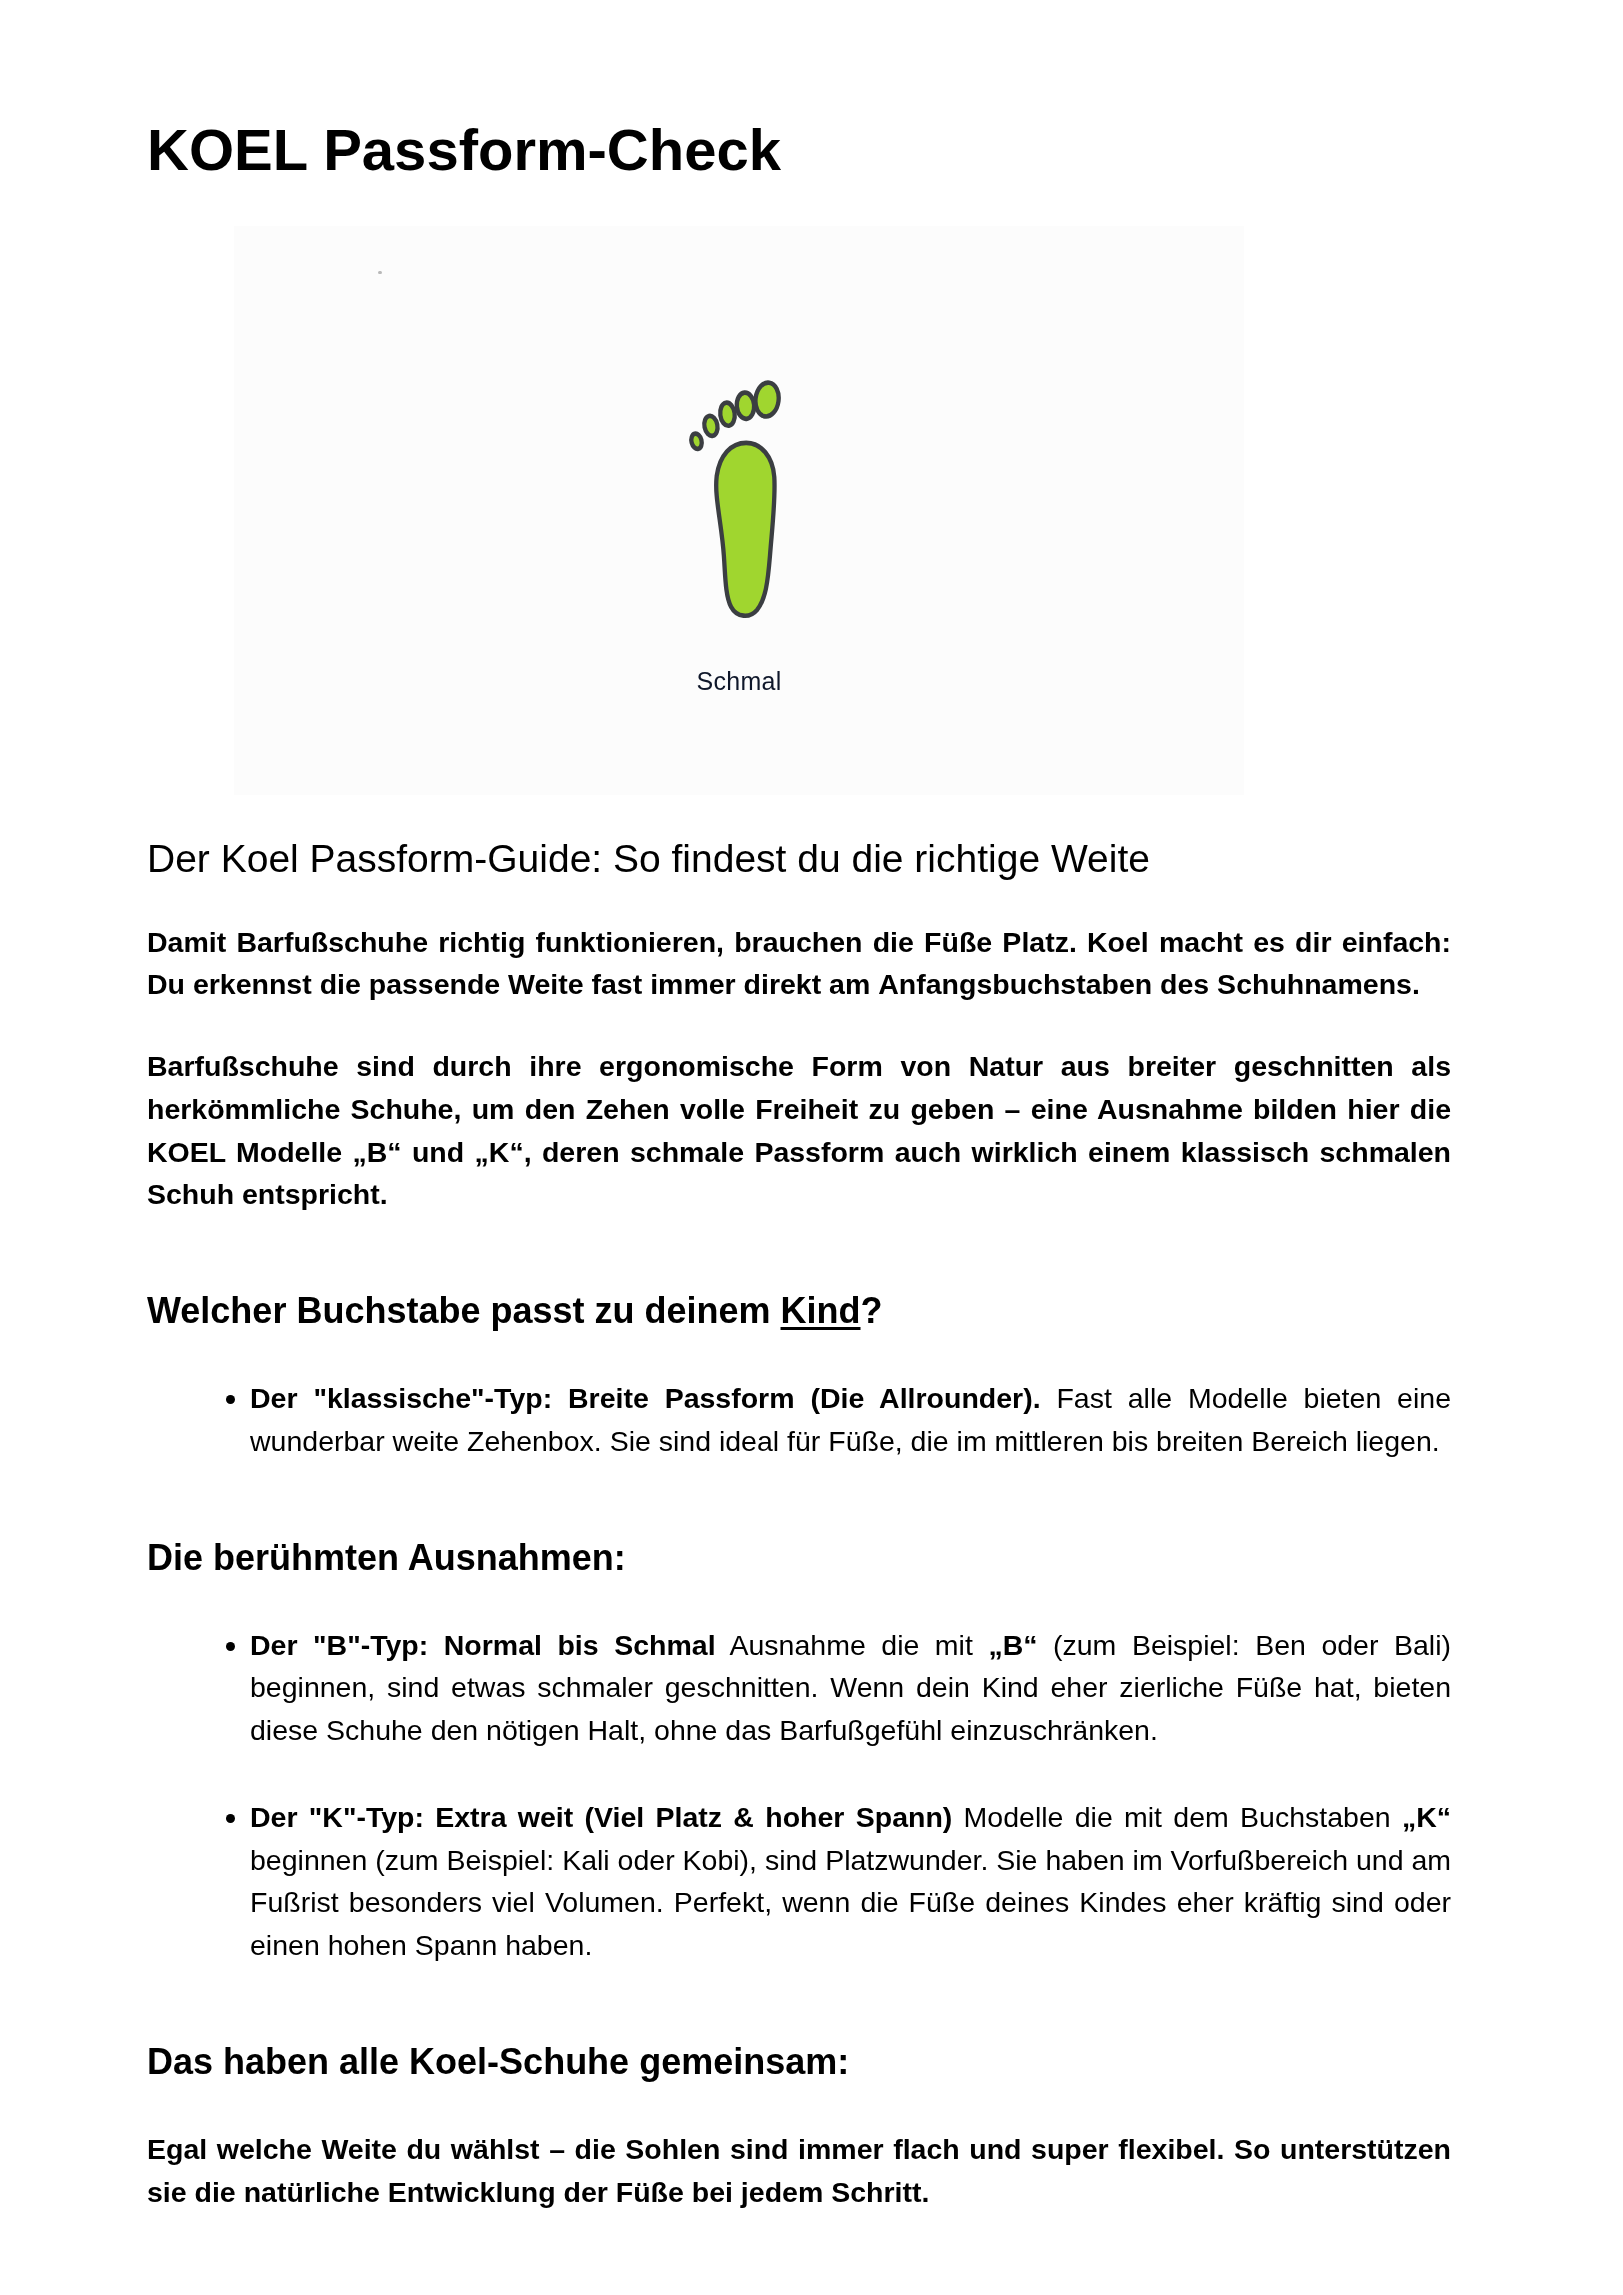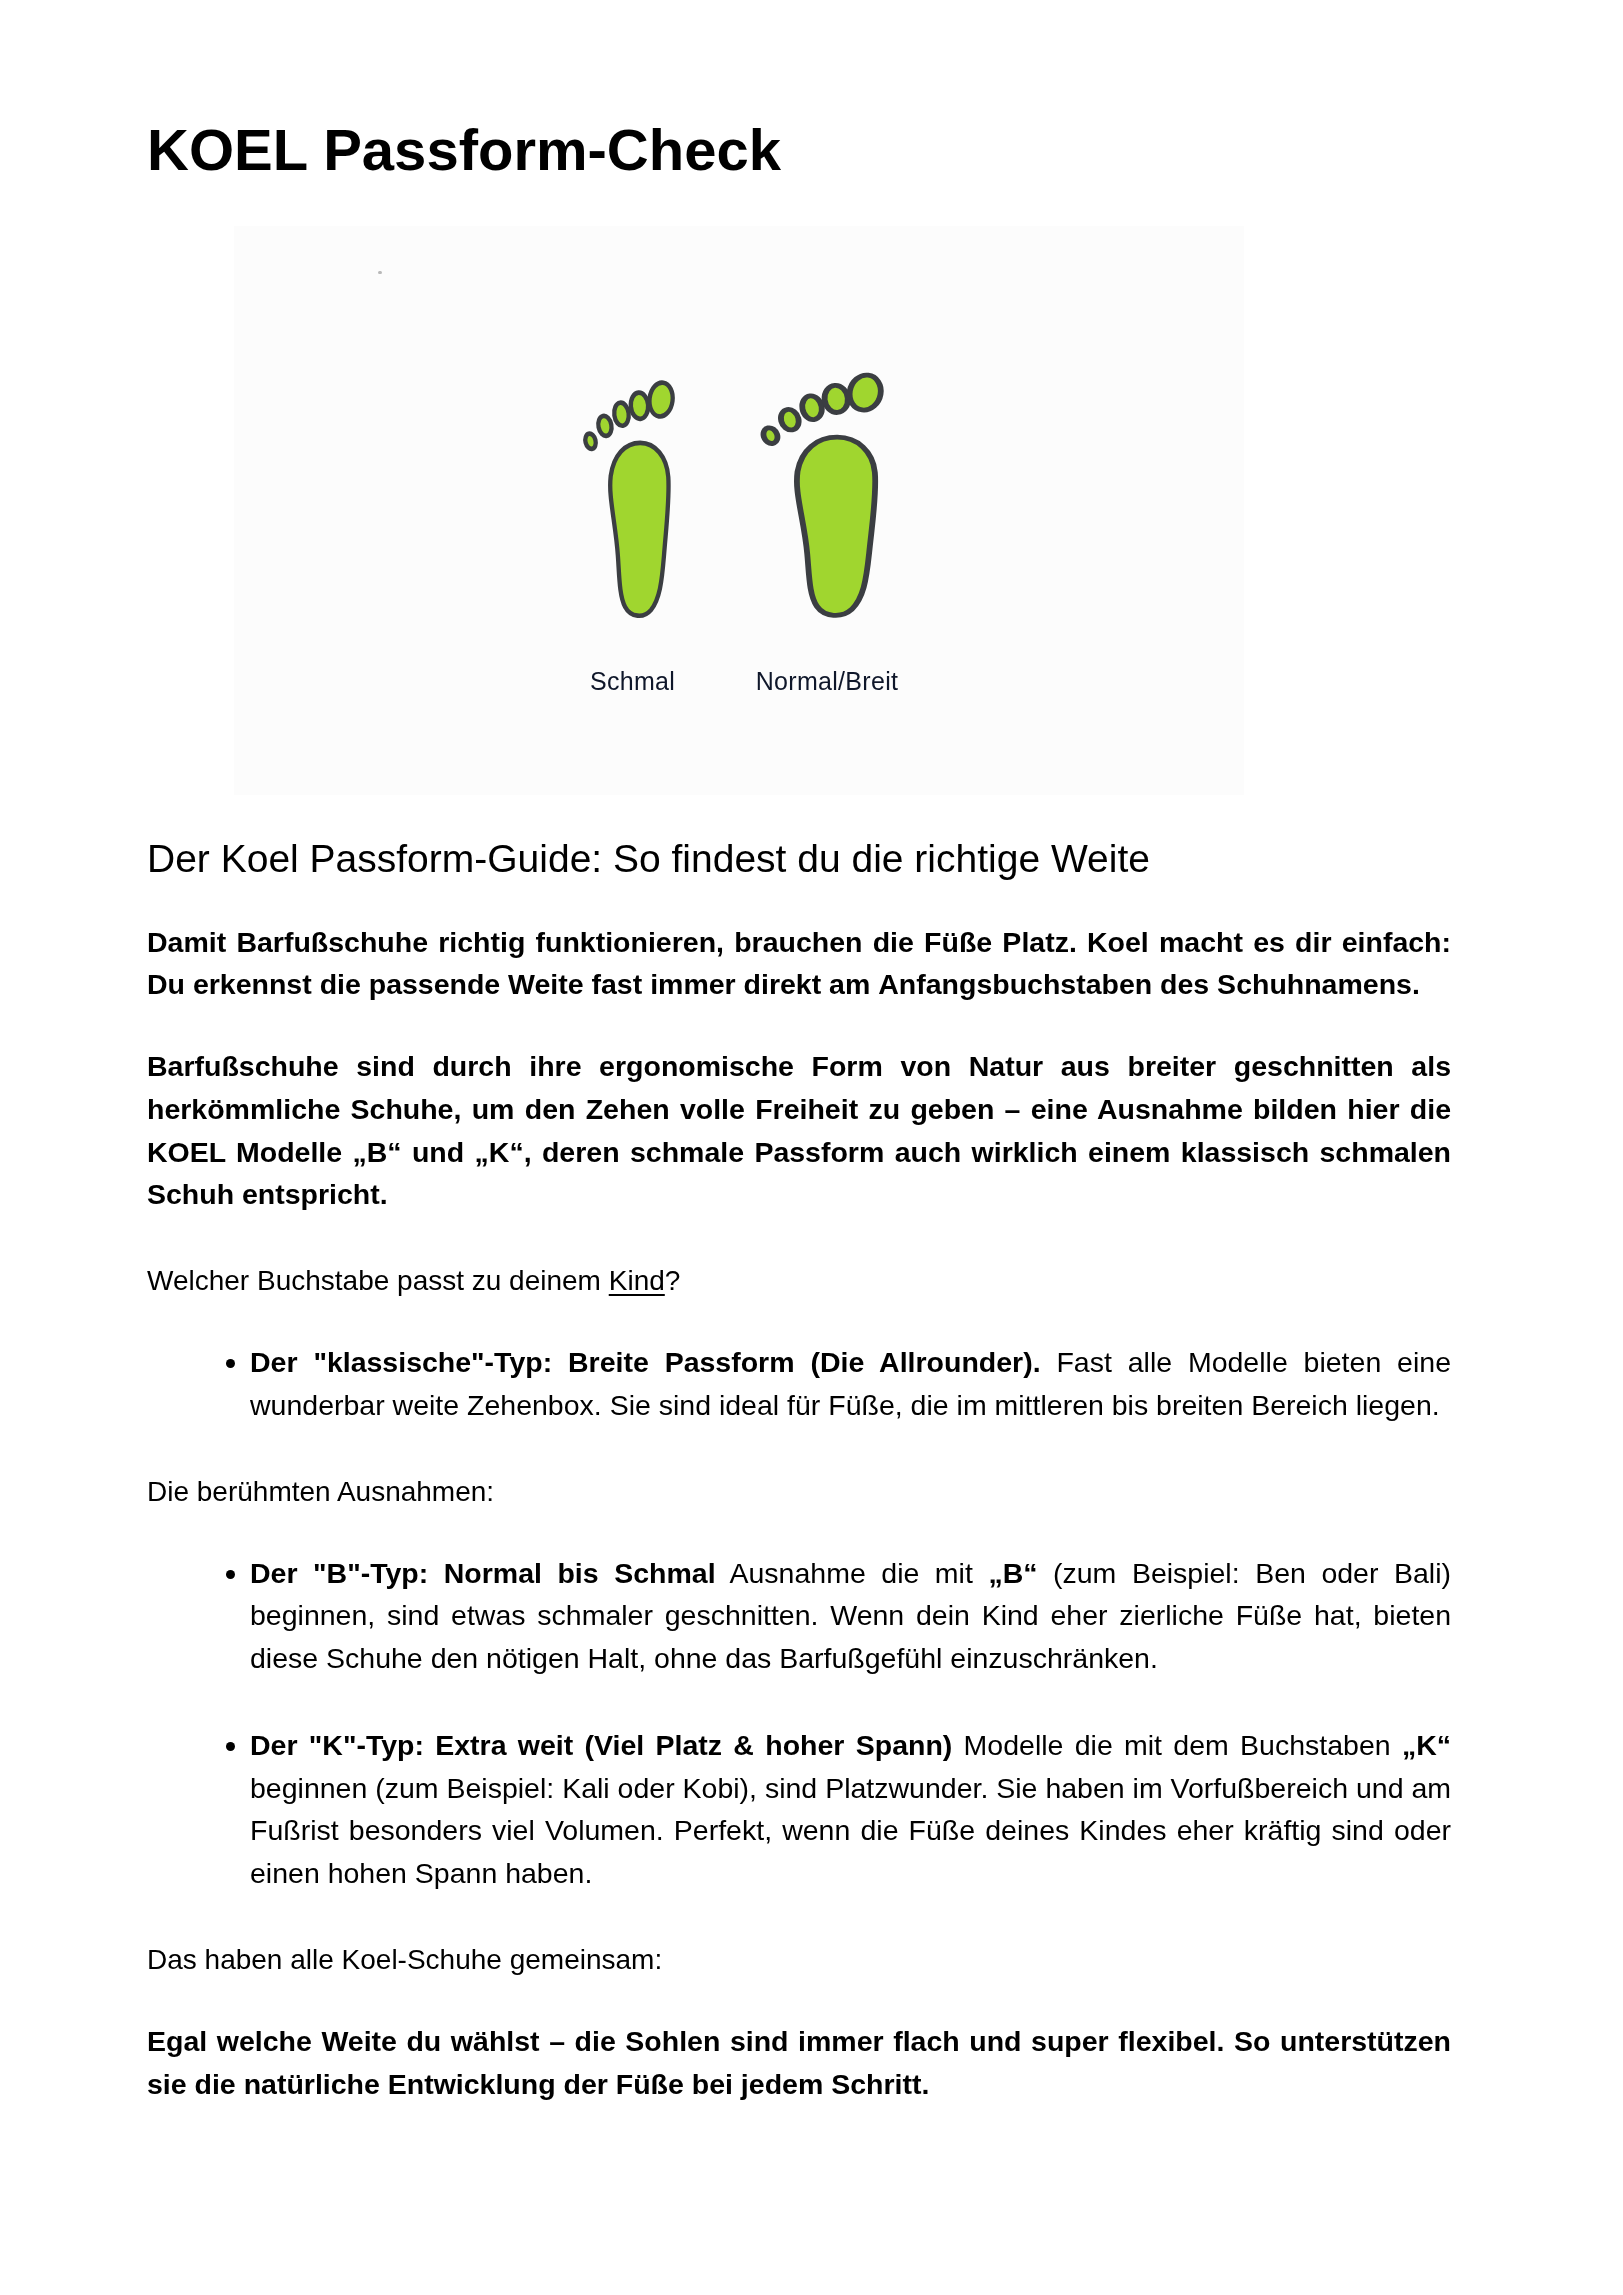--- a/index.html
+++ b/index.html
@@ -58,24 +58,24 @@
     margin:42px 0 0 0;
   }
   p.body {
     font-size:28.5px;
     line-height:1.5;
     text-align:justify;
     margin:39px 0 0 0;
     font-weight:bold;
   }
   h3 {
-    font-size:28px;
-    font-weight:normal;
+    font-size:36px;
+    font-weight:bold;
     line-height:1.5;
-    margin:44px 0 0 0;
+    margin:68px 0 0 0;
   }
   ul.doc-list {
     margin:39px 0 0 0;
     padding-left:103px;
     list-style:disc outside;
   }
   ul.doc-list li {
     font-size:28.5px;
     line-height:1.5;
     text-align:justify;
@@ -96,31 +96,20 @@
       <ellipse cx="16" cy="140" rx="7" ry="10" transform="rotate(-15 16 140)"></ellipse>
       <ellipse cx="36" cy="120" rx="9" ry="13" transform="rotate(-12 36 120)"></ellipse>
       <ellipse cx="59" cy="105" rx="10" ry="15" transform="rotate(-8 59 105)"></ellipse>
       <ellipse cx="84" cy="94" rx="12" ry="17" transform="rotate(-5 84 94)"></ellipse>
       <ellipse cx="114" cy="86" rx="16" ry="22" transform="rotate(8 114 86)"></ellipse>
       <path d="M44,185 C48,158 64,142 85,142 C106,142 122,160 124,186 C126,214 121,252 118,288 C115,322 112,344 100,358 C90,369 72,368 64,354 C56,340 56,314 54,288 C52,260 46,232 44,210 C43,200 43,194 44,185 Z"></path>
     </svg>
     <div class="foot-label">Schmal</div>
   </div>
 
-  <div class="foot-col">
-    <svg class="foot-svg" width="145" height="303" viewBox="0 0 150 380" preserveAspectRatio="none" aria-hidden="true">
-      <ellipse cx="16" cy="140" rx="7" ry="10" transform="rotate(-15 16 140)"></ellipse>
-      <ellipse cx="36" cy="120" rx="9" ry="13" transform="rotate(-12 36 120)"></ellipse>
-      <ellipse cx="59" cy="105" rx="10" ry="15" transform="rotate(-8 59 105)"></ellipse>
-      <ellipse cx="84" cy="94" rx="12" ry="17" transform="rotate(-5 84 94)"></ellipse>
-      <ellipse cx="114" cy="86" rx="16" ry="22" transform="rotate(8 114 86)"></ellipse>
-      <path d="M44,185 C48,158 64,142 85,142 C106,142 122,160 124,186 C126,214 121,252 118,288 C115,322 112,344 100,358 C90,369 72,368 64,354 C56,340 56,314 54,288 C52,260 46,232 44,210 C43,200 43,194 44,185 Z"></path>
-    </svg>
-    <div class="foot-label">Normal/Breit</div>
-  </div>
 
 </div>
 
 <h2>Der Koel Passform-Guide: So findest du die richtige Weite</h2>
 
 <p class="body"><span>Damit Barfußschuhe richtig funktionieren, brauchen die Füße Platz. Koel macht es dir einfach: Du erkennst die passende Weite fast immer direkt am </span><b>Anfangsbuchstaben</b><span> des Schuhnamens.</span></p>
 
 <p class="body">Barfußschuhe sind durch ihre ergonomische Form von Natur aus breiter geschnitten als herkömmliche Schuhe, um den Zehen volle Freiheit zu geben – eine Ausnahme bilden hier die KOEL Modelle „B“ und „K“, deren schmale Passform auch wirklich einem klassisch schmalen Schuh entspricht.</p>
 
 <h3><span>Welcher Buchstabe passt zu deinem </span><span class="u">Kind</span><span>?</span></h3>

